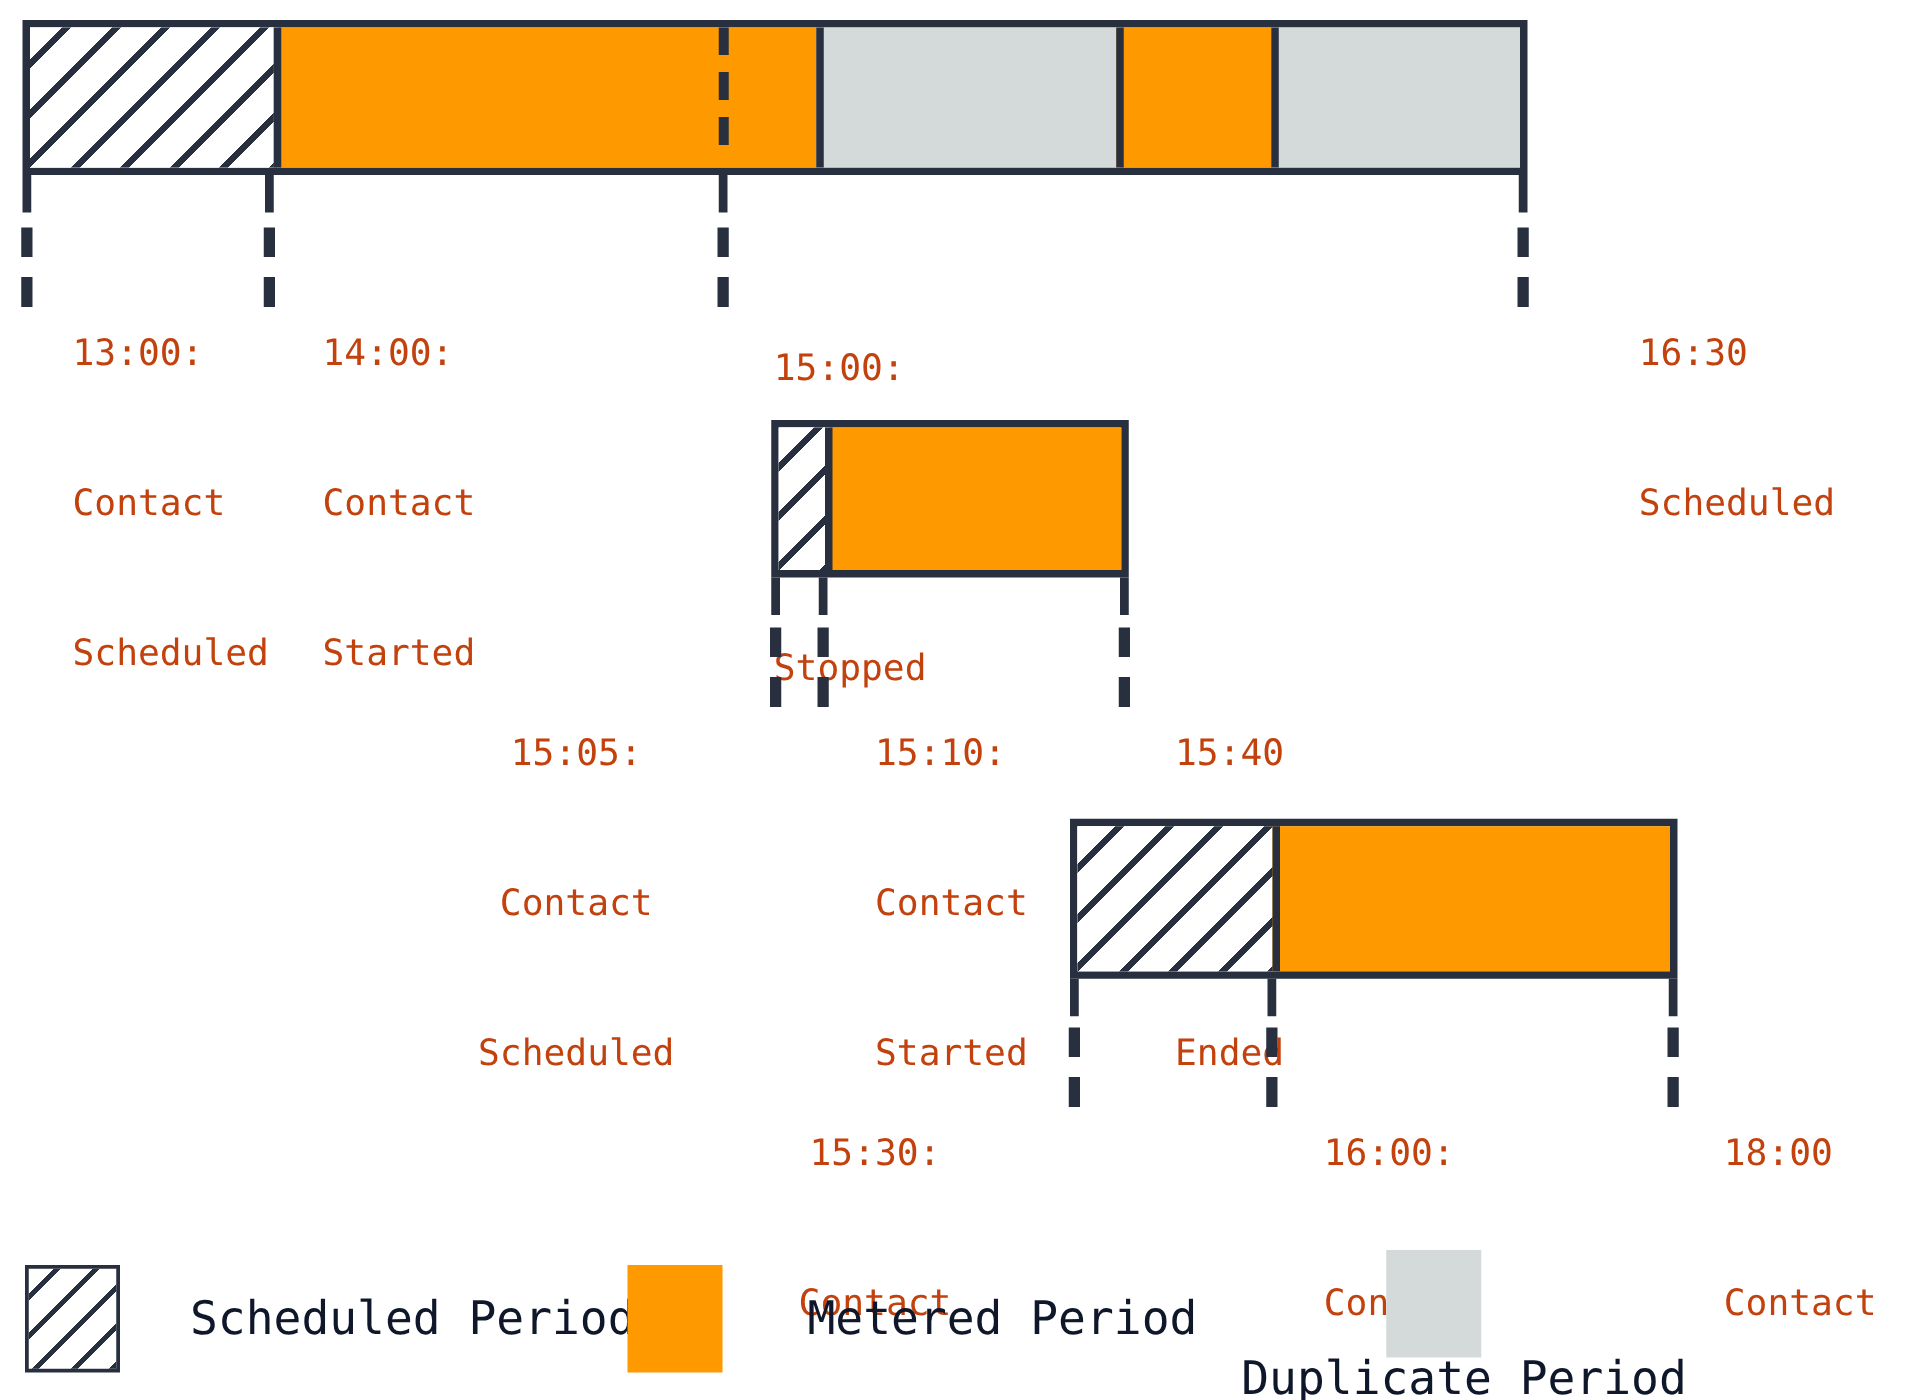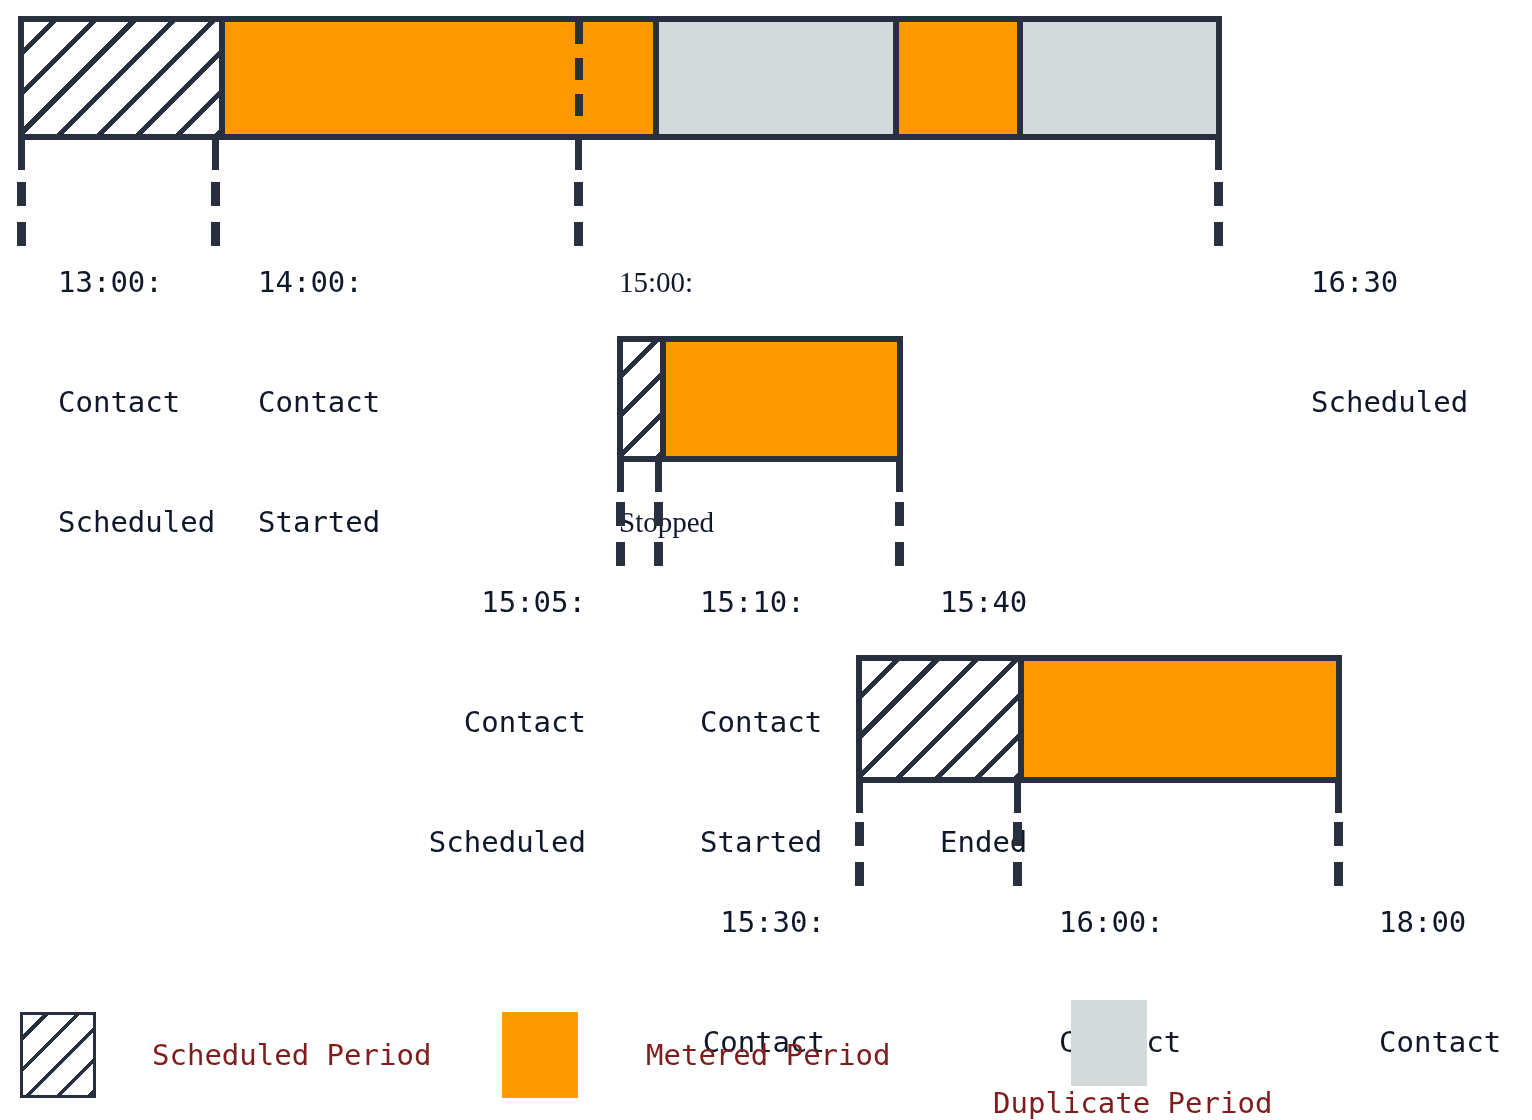--- a/index.html
+++ b/index.html
@@ -90,24 +90,24 @@
     );
   }
 
   
   .label {
     position: absolute;
     font-size: 29px;
     line-height: 40px;
     letter-spacing: 0px;
     white-space: pre;
-    color: #0f172a;
+    color: #c2410c;
   }
   .label.left  { text-align: left; }
-  .label.right { text-align: right; }
+  .label.right { text-align: center; }
 
   
   #legend {
     position: absolute;
     left: 0;
     top: 1000px;
     width: 1532px;
     height: 110px;
   }
   .legend-item {
@@ -129,24 +129,24 @@
       -45deg,
       #28303f 0px,
       #28303f 4px,
       #ffffff 4px,
       #ffffff 22px
     );
   }
   .swatch.metered   { background: #ff9900; }
   .swatch.duplicate { background: #d4dada; }
   .legend-label {
-    font-size: 29px;
+    font-size: 37px;
     line-height: 34px;
     white-space: pre;
-    color: #7f1d1d;
+    color: #0f172a;
   }
 </style>
 </head>
 <body>
 
 <div id="stage">
 
   <div class="bar" style="left:18px; top:16px; width:1204px; height:124px;">
     <div class="seg scheduled" style="width:200px;"></div>
     <div class="seg metered" style="width:440px;"></div>
@@ -170,21 +170,21 @@
   <div class="label left" style="left:58px; top:182px; width:180px;">
     <div>13:00:</div>
     <div>Contact</div>
     <div>Scheduled</div>
   </div>
   <div class="label left" style="left:258px; top:182px; width:180px;">
     <div>14:00:</div>
     <div>Contact</div>
     <div>Started</div>
   </div>
-  <div class="label left" style="left:619px; top:182px; width:180px;font-family:Liberation Serif, serif;">
+  <div class="label left" style="left:619px; top:194px; width:180px;">
     <div>15:00:</div>
     <div>Contact</div>
     <div>Stopped</div>
   </div>
   <div class="label left" style="left:1311px; top:182px; width:200px;">
     <div>16:30</div>
     <div>Scheduled</div>
   </div>
 
   <div class="bar" style="left:617px; top:336px; width:286px; height:126px;">

